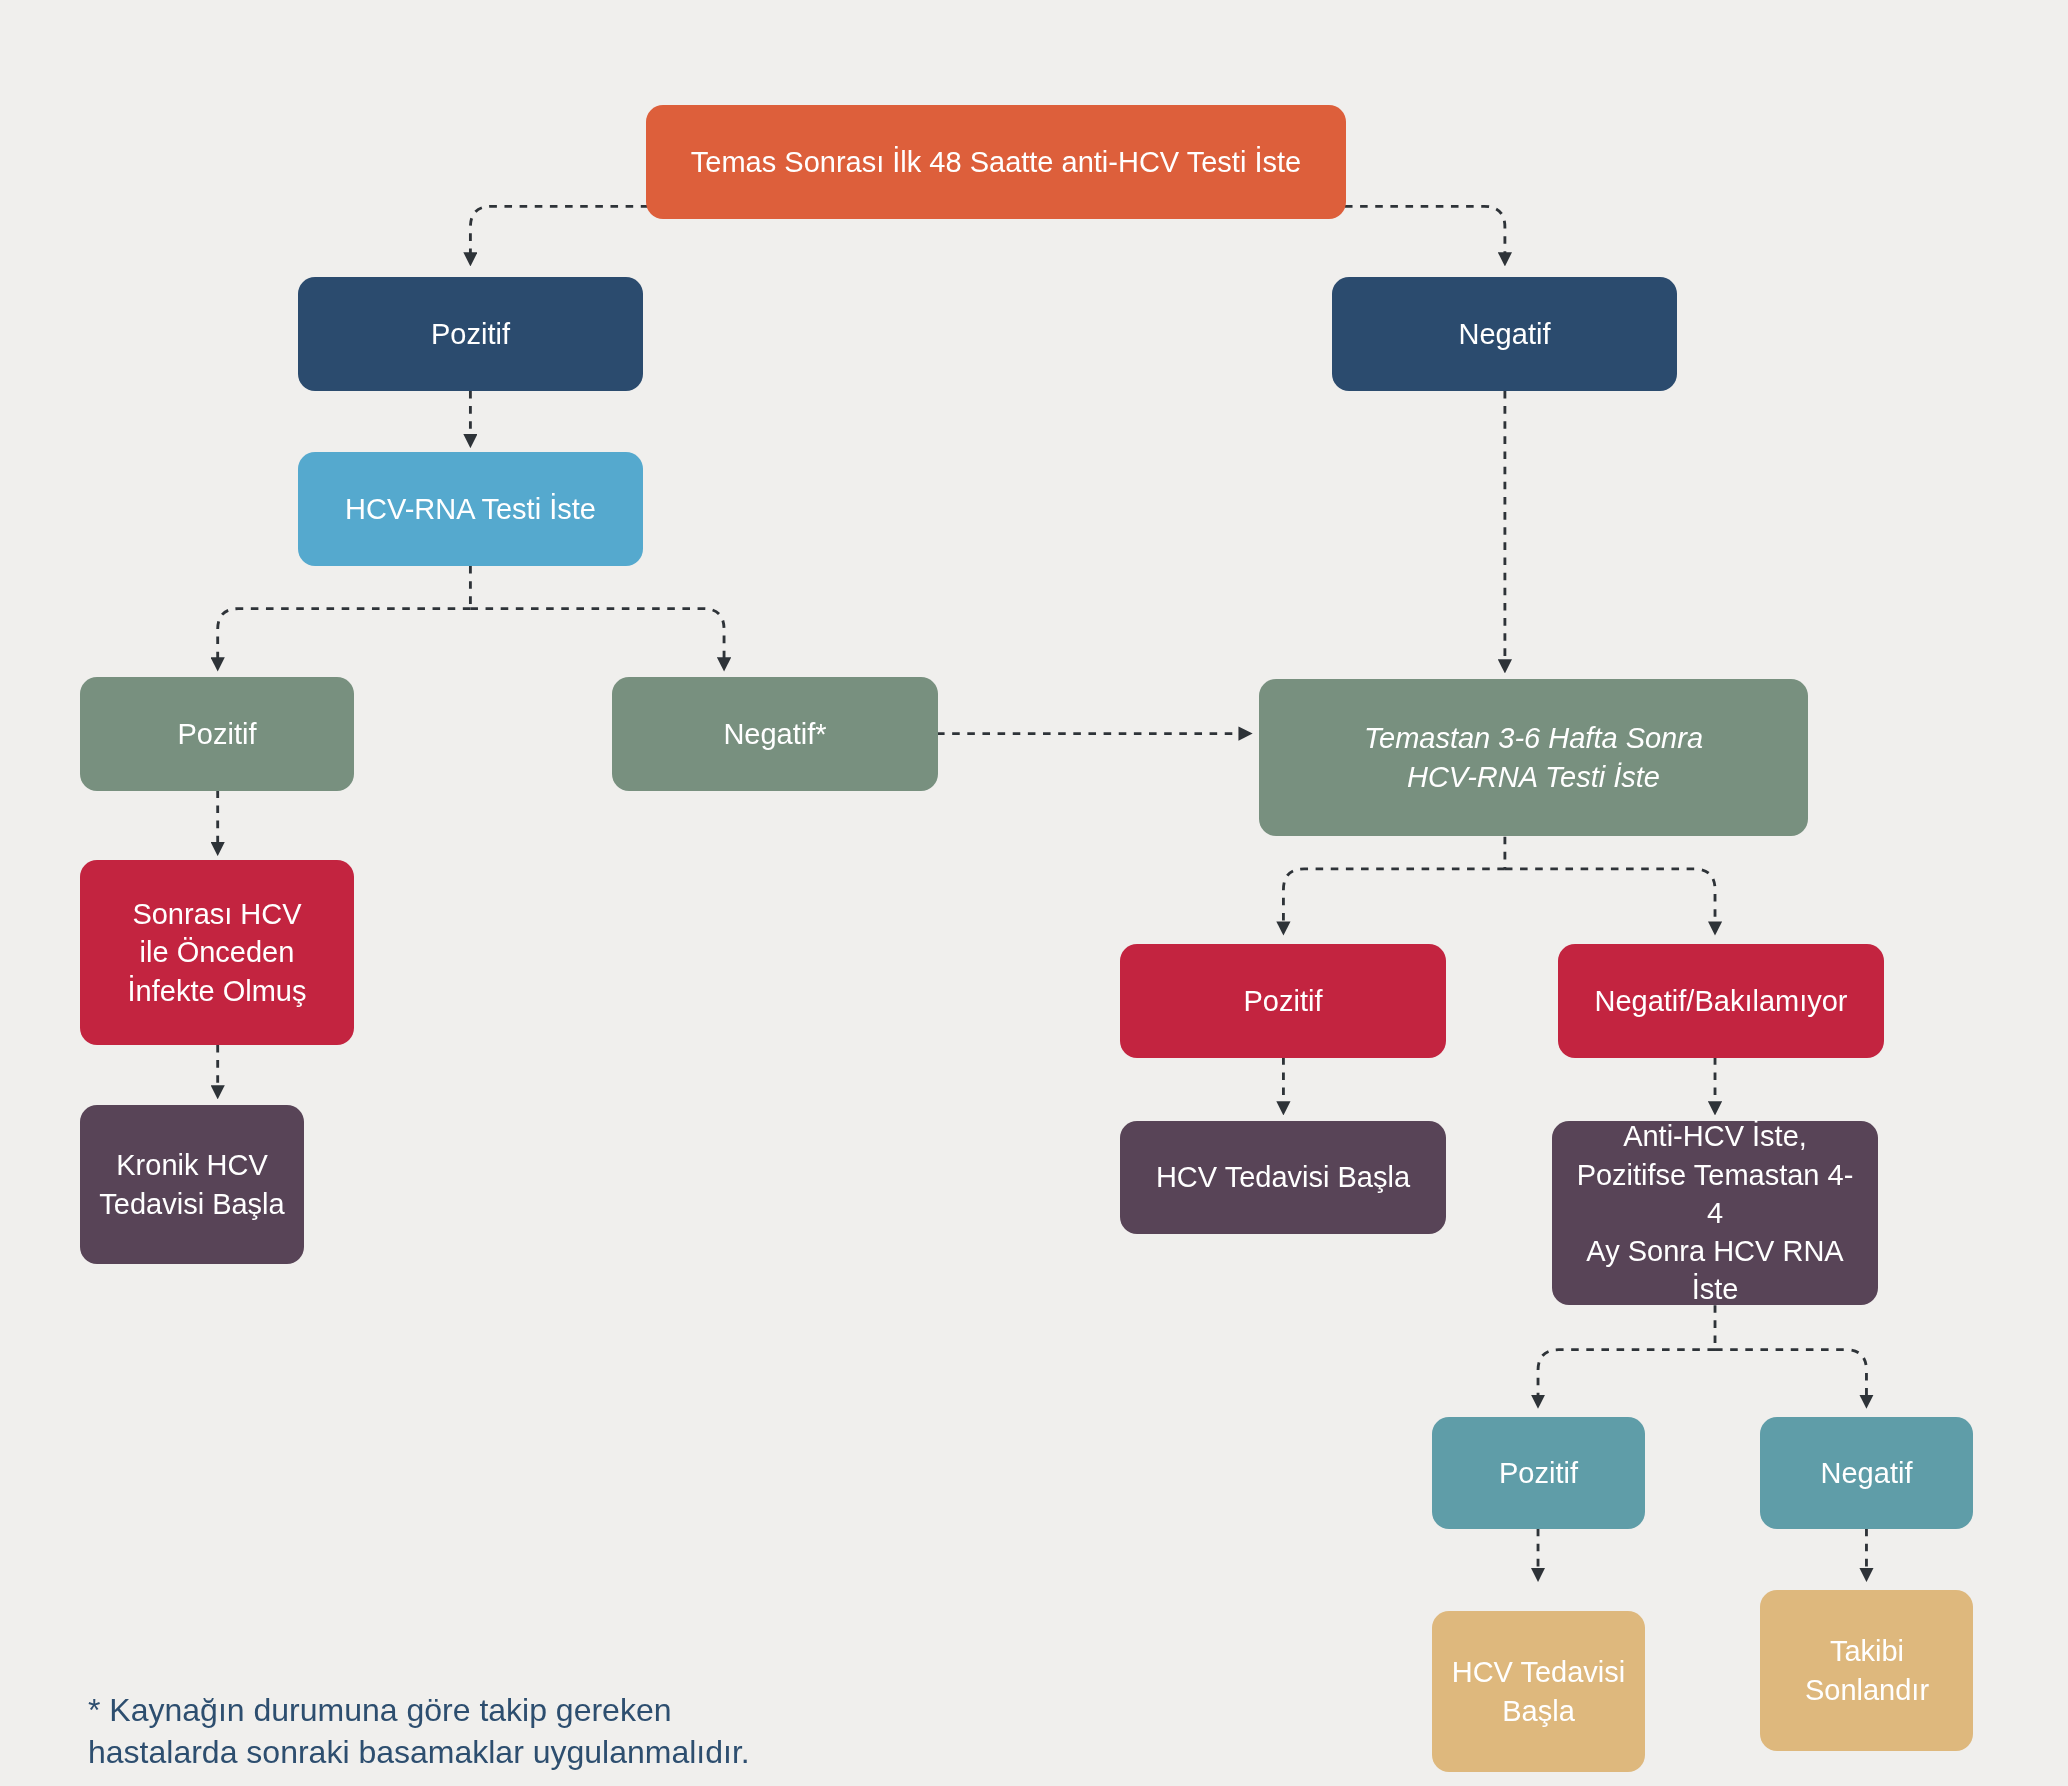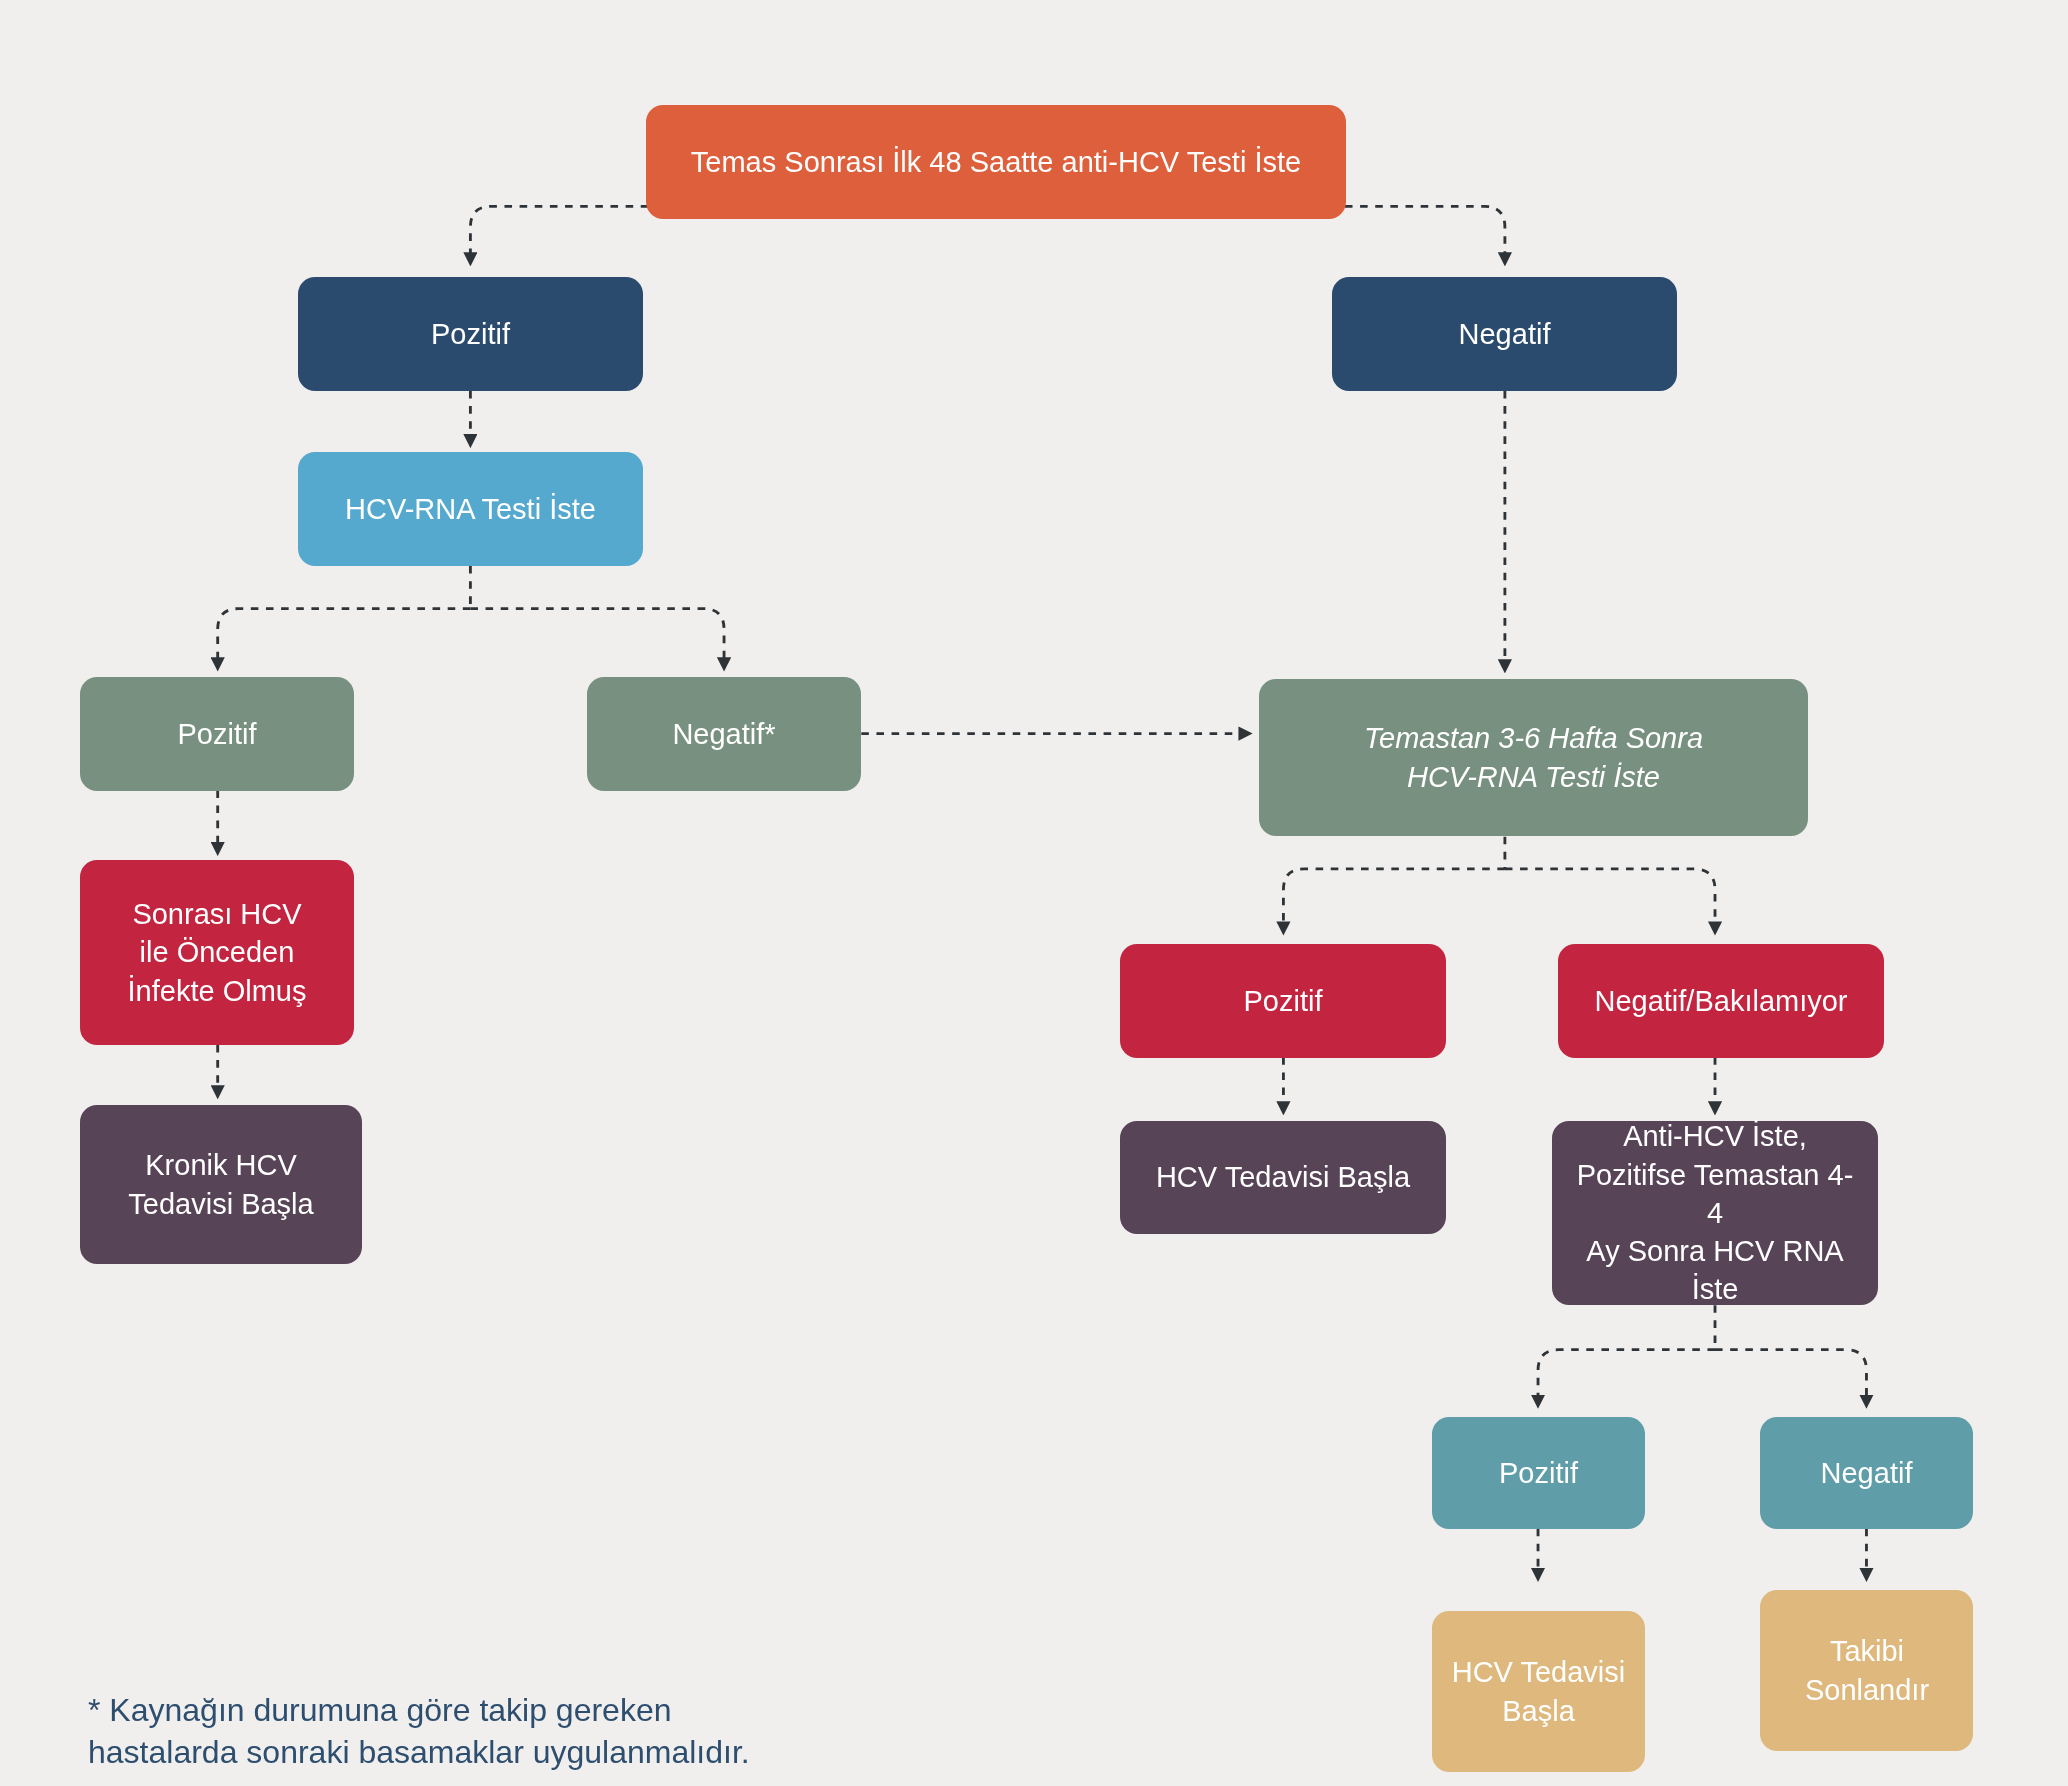--- a/index.html
+++ b/index.html
@@ -96,30 +96,30 @@
   <div class="node c-orange" style="left:646px; top:62px; width:700px; height:114px;">Temas Sonrası İlk 48 Saatte anti-HCV Testi İste</div>
 
   <div class="node c-navy" style="left:298px; top:277px; width:345px; height:114px;">Pozitif</div>
 
   <div class="node c-navy" style="left:1332px; top:277px; width:345px; height:114px;">Negatif</div>
 
   <div class="node c-sky" style="left:298px; top:452px; width:345px; height:114px;">HCV-RNA Testi İste</div>
 
   <div class="node c-sage" style="left:80px; top:677px; width:274px; height:114px;">Pozitif</div>
 
-  <div class="node c-sage" style="left:587px; top:677px; width:274px; height:114px;">Negatif*</div>
+  <div class="node c-sage" style="left:612px; top:677px; width:326px; height:114px;">Negatif*</div>
 
   <div class="node c-sage" style="left:1259px; top:679px; width:549px; height:157px;font-style:italic;">Temastan 3-6 Hafta Sonra
 HCV-RNA Testi İste</div>
 
   <div class="node c-red" style="left:80px; top:860px; width:274px; height:185px;">Sonrası HCV
 ile Önceden
 İnfekte Olmuş</div>
 
-  <div class="node c-plum" style="left:80px; top:1105px; width:282px; height:159px;">Kronik HCV
+  <div class="node c-plum" style="left:80px; top:1105px; width:224px; height:159px;">Kronik HCV
 Tedavisi Başla</div>
 
   <div class="node c-red" style="left:1120px; top:944px; width:326px; height:114px;">Pozitif</div>
 
   <div class="node c-red" style="left:1552px; top:944px; width:326px; height:114px;margin-left:6px;">Negatif/Bakılamıyor</div>
 
   <div class="node c-plum" style="left:1120px; top:1121px; width:326px; height:113px;">HCV Tedavisi Başla</div>
 
   <div class="node c-plum" style="left:1552px; top:1121px; width:326px; height:184px;">Anti-HCV İste,
 Pozitifse Temastan 4-4

